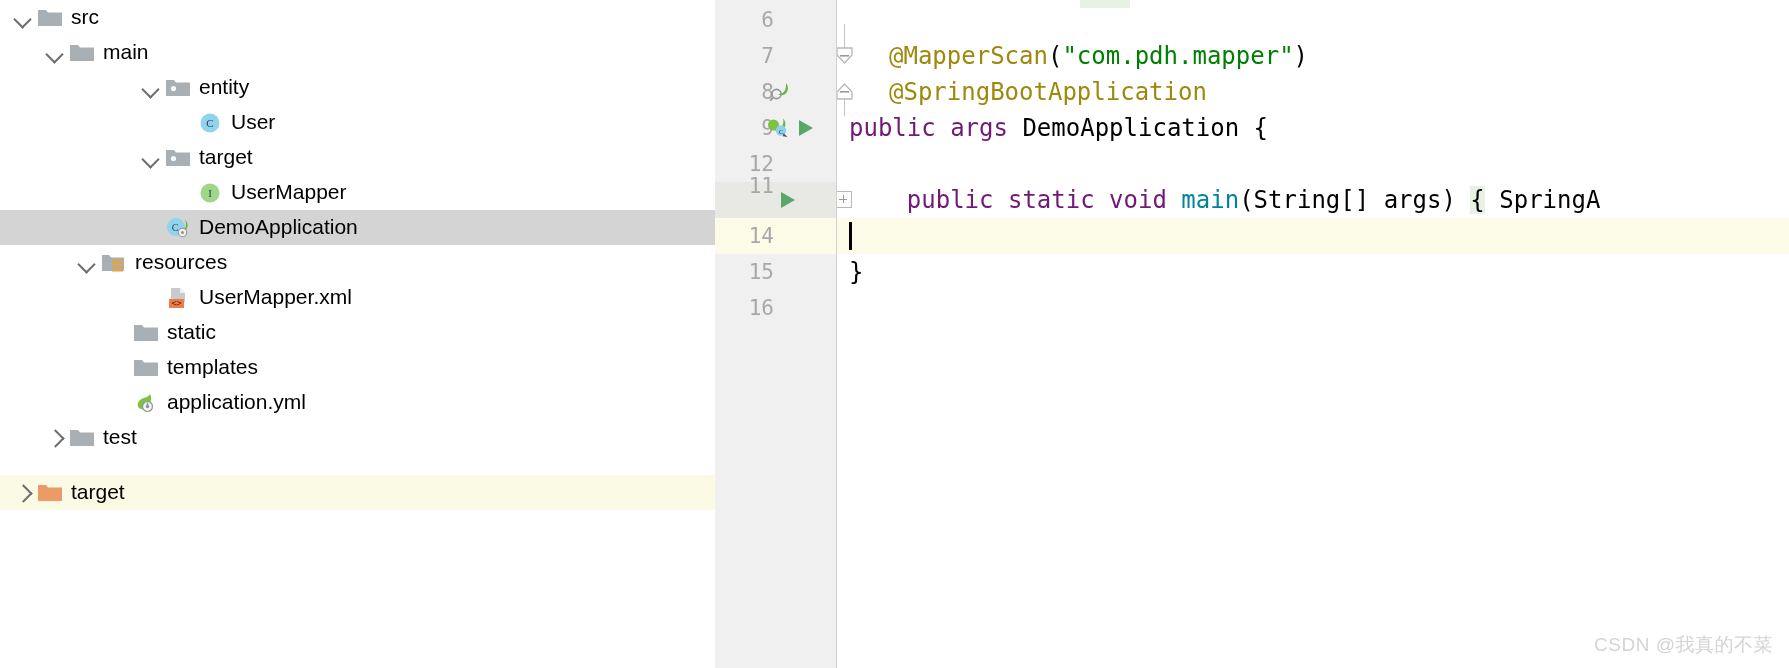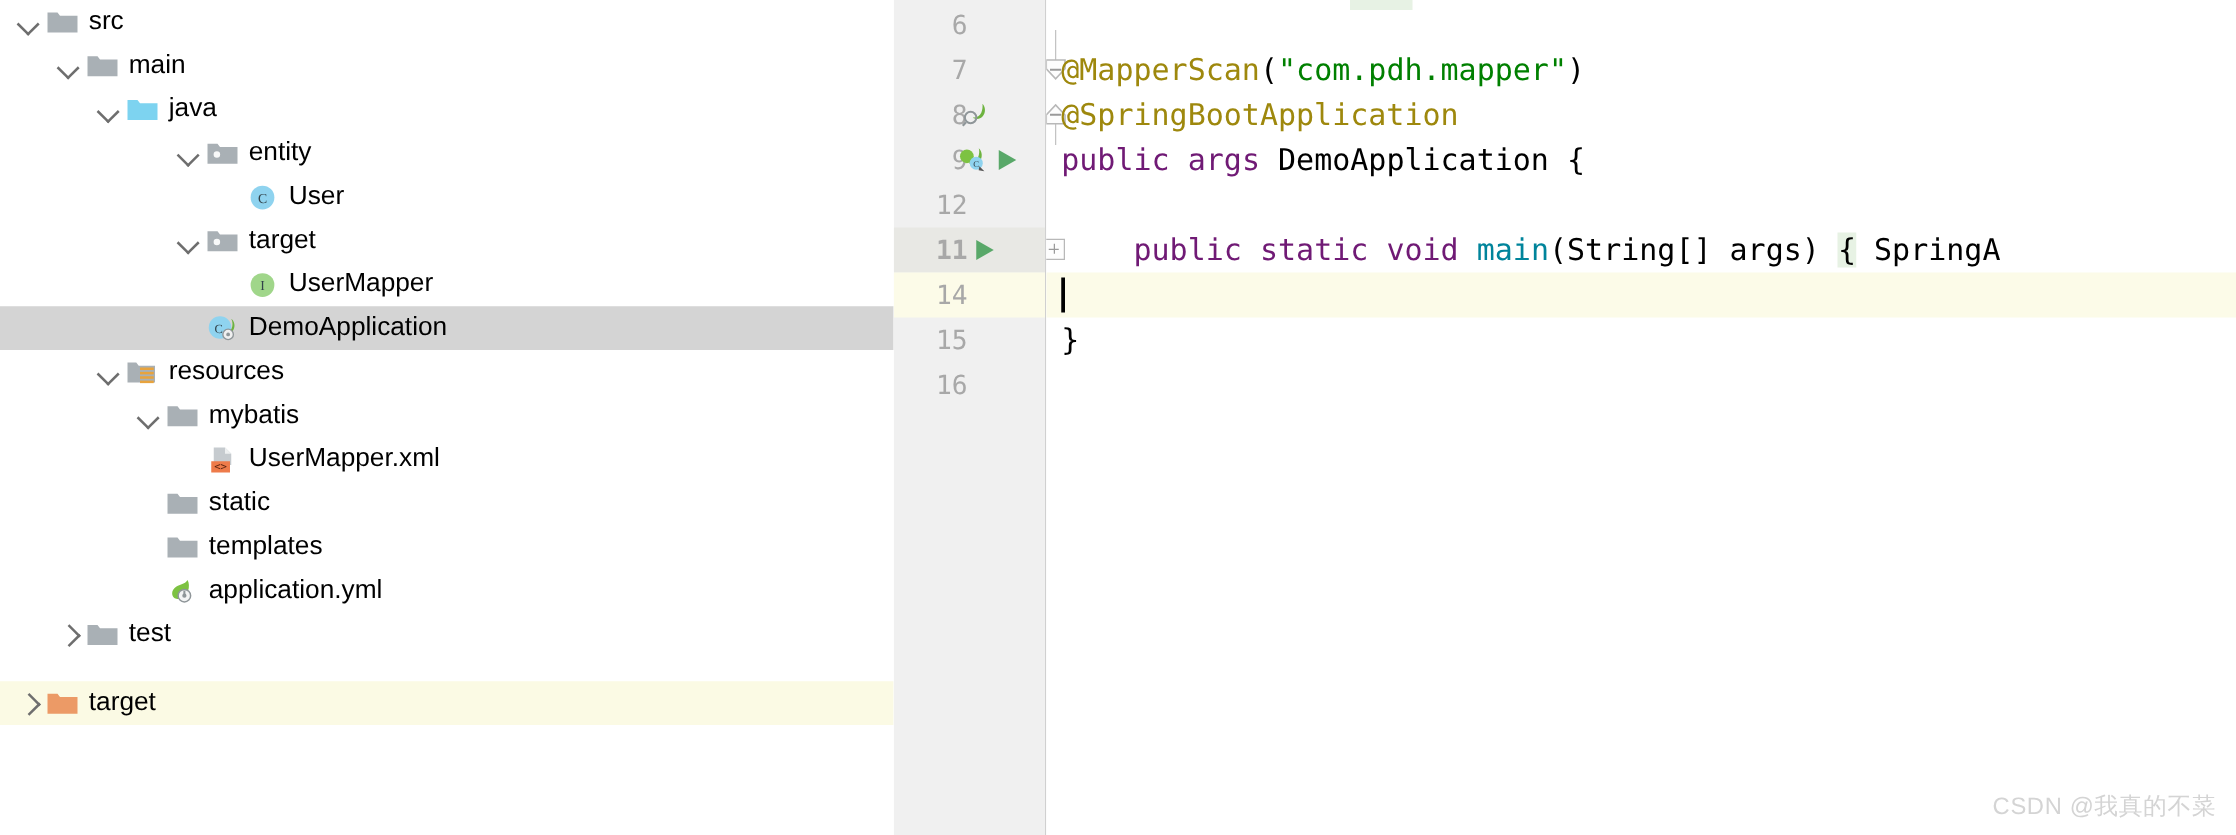--- a/index.html
+++ b/index.html
@@ -144,21 +144,21 @@
     font-family: "DejaVu Sans Mono", monospace;
     font-size: 24px;
     letter-spacing: 0px;
   }
   .cur-line-bg {
     position: absolute;
     left: 0; width: 100%;
     height: 36px;
     background: #fcfbe8;
   }
-  .tok-ann   { color: #9e880d; }
+  .tok-ann   { color: #9e880d; margin-left: 40px; }
   .tok-str   { color: #008000; }
   .tok-kw    { color: #701a75; }
   .tok-id    { color: #000000; }
   .tok-meth  { color: #00849b; }
   .tok-punct { color: #000000; }
   .brace-hl  { background: #e7f2e4; }
 
   .fold-box {
     position: absolute;
     width: 17px; height: 17px;
@@ -233,30 +233,20 @@
         <div style="width: 42px; flex: 0 0 42px;"></div>
         <div class="twisty down"></div>
         <span class="ic">
           <svg width="28" height="24" viewBox="0 0 28 24">
             <path d="M2 4h8l2 2.6h14V20H2z" fill="#a9b0b5"></path>
           </svg>
         </span>
         <span class="node-label">main</span>
       </div>
       <div class="tree-row">
-        <div style="width: 74px; flex: 0 0 74px;"></div>
-        <div class="twisty down"></div>
-        <span class="ic">
-          <svg width="28" height="24" viewBox="0 0 28 24">
-            <path d="M2 4h8l2 2.6h14V20H2z" fill="#7dd3f0"></path>
-          </svg>
-        </span>
-        <span class="node-label">java</span>
-      </div>
-      <div class="tree-row">
         <div style="width: 138px; flex: 0 0 138px;"></div>
         <div class="twisty down"></div>
         <span class="ic">
           <svg width="28" height="24" viewBox="0 0 28 24">
             <path d="M2 4h8l2 2.6h14V20H2z" fill="#a9b0b5"></path>
             <circle cx="9.5" cy="12.5" r="2.6" fill="#ffffff" opacity="0.92"></circle>
           </svg>
         </span>
         <span class="node-label">entity</span>
       </div>
@@ -313,30 +303,20 @@
         <span class="ic">
           <svg width="28" height="24" viewBox="0 0 28 24">
             <path d="M2 4h7l2 2.6h13V20H2z" fill="#a9b0b5"></path>
             <rect x="12" y="8" width="11" height="2" fill="#e8a33d"></rect>
             <rect x="12" y="11.5" width="11" height="2" fill="#e8a33d"></rect>
             <rect x="12" y="15" width="11" height="2" fill="#e8a33d"></rect>
             <rect x="12" y="18.5" width="11" height="2" fill="#e8a33d"></rect>
           </svg>
         </span>
         <span class="node-label">resources</span>
-      </div>
-      <div class="tree-row">
-        <div style="width: 106px; flex: 0 0 106px;"></div>
-        <div class="twisty down"></div>
-        <span class="ic">
-          <svg width="28" height="24" viewBox="0 0 28 24">
-            <path d="M2 4h8l2 2.6h14V20H2z" fill="#a9b0b5"></path>
-          </svg>
-        </span>
-        <span class="node-label">mybatis</span>
       </div>
       <div class="tree-row">
         <div style="width: 138px; flex: 0 0 138px;"></div>
         <div class="twisty none"></div>
         <span class="ic">
           <svg width="28" height="24" viewBox="0 0 28 24">
         <path d="M7 2h9l5 5v9H7z" fill="#c6cbcf"></path>
             <path d="M16 2l5 5h-5z" fill="#eef0f1"></path>
         <rect x="5" y="13" width="15" height="9" fill="#ee7b4a"></rect>
         <text x="12.5" y="20.3" font-size="8.5" font-family="DejaVu Sans Mono, monospace" text-anchor="middle" fill="#5a2410">&lt;&gt;</text>
@@ -413,21 +393,21 @@
         <div class="gicon" style="top: 117px; left: 52px;"><svg width="26" height="22" viewBox="0 0 26 22">
             <path d="M16 1.5c2.8 2.4 3.4 7.4.6 10.6-2.4 2.8-6.6 3-9 .8 3.4.8 6.4-1 7.8-4 1.2-2.6 1.2-5.6.6-7.4z" fill="#6db33f"></path>
             <circle cx="6.5" cy="8" r="5.5" fill="#7dc242"></circle>
             <circle cx="14" cy="13.5" r="5.2" fill="#8fd3ef"></circle>
             <text x="14" y="16.8" font-size="7" font-family="Liberation Serif, serif" text-anchor="middle" fill="#33424b">C</text>
             <path d="M16.5 16l4 4-4.6-.8z" fill="#545454"></path>
           </svg></div>
         <div class="grun" style="top: 120px; left: 84px;"></div>
         <div class="gnum" style="top: 146px;">12</div>
         <div class="gutter-hl" style="top: 182px;"></div>
-        <div class="gnum" style="top: 182px; font-weight: bold;">11</div>
+        <div class="gnum" style="top: 168px;">11</div>
         <div class="grun" style="top: 192px; left: 66px;"></div>
         <div class="gutter-cur" style="top: 218px;"></div>
         <div class="gnum" style="top: 218px;">14</div>
         <div class="gnum" style="top: 254px;">15</div>
         <div class="gnum" style="top: 290px;">16</div>
       </div>
     <div class="code-area" id="codearea">
       <div class="top-hl" style="left:243px; top:0px; width:50px;"></div>
     <div class="fold-stem" style="left: 6.5px; top: 24px; height: 24px;"></div>
         <div class="fold-arrow" style="left: -1px; top: 47px;"><svg width="17" height="19" viewBox="0 0 17 19">

